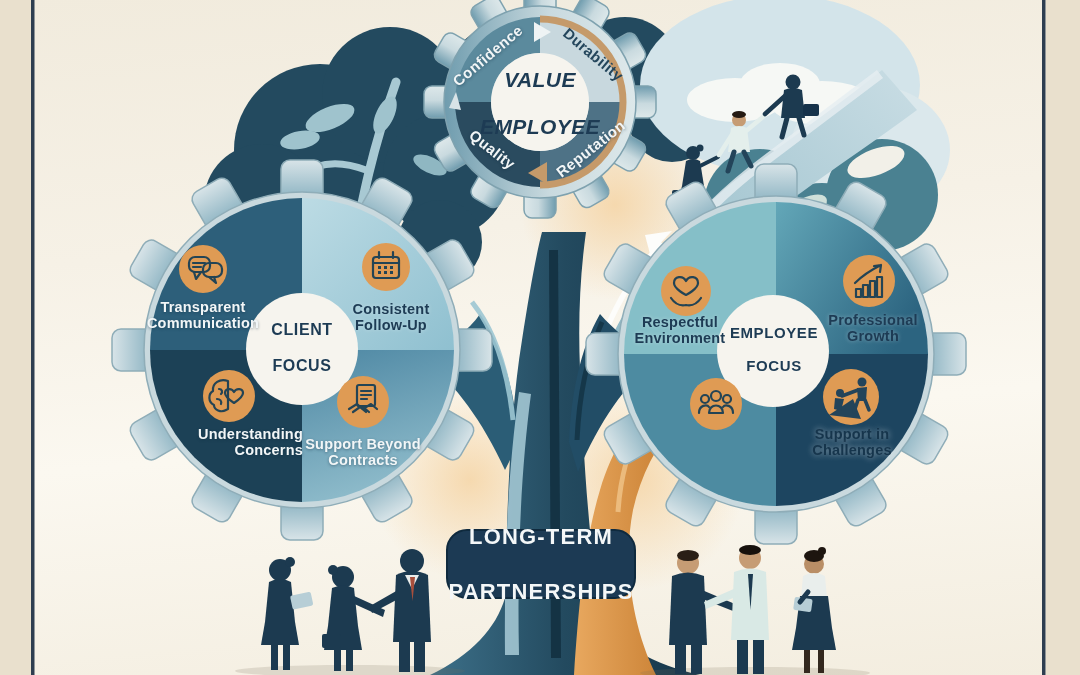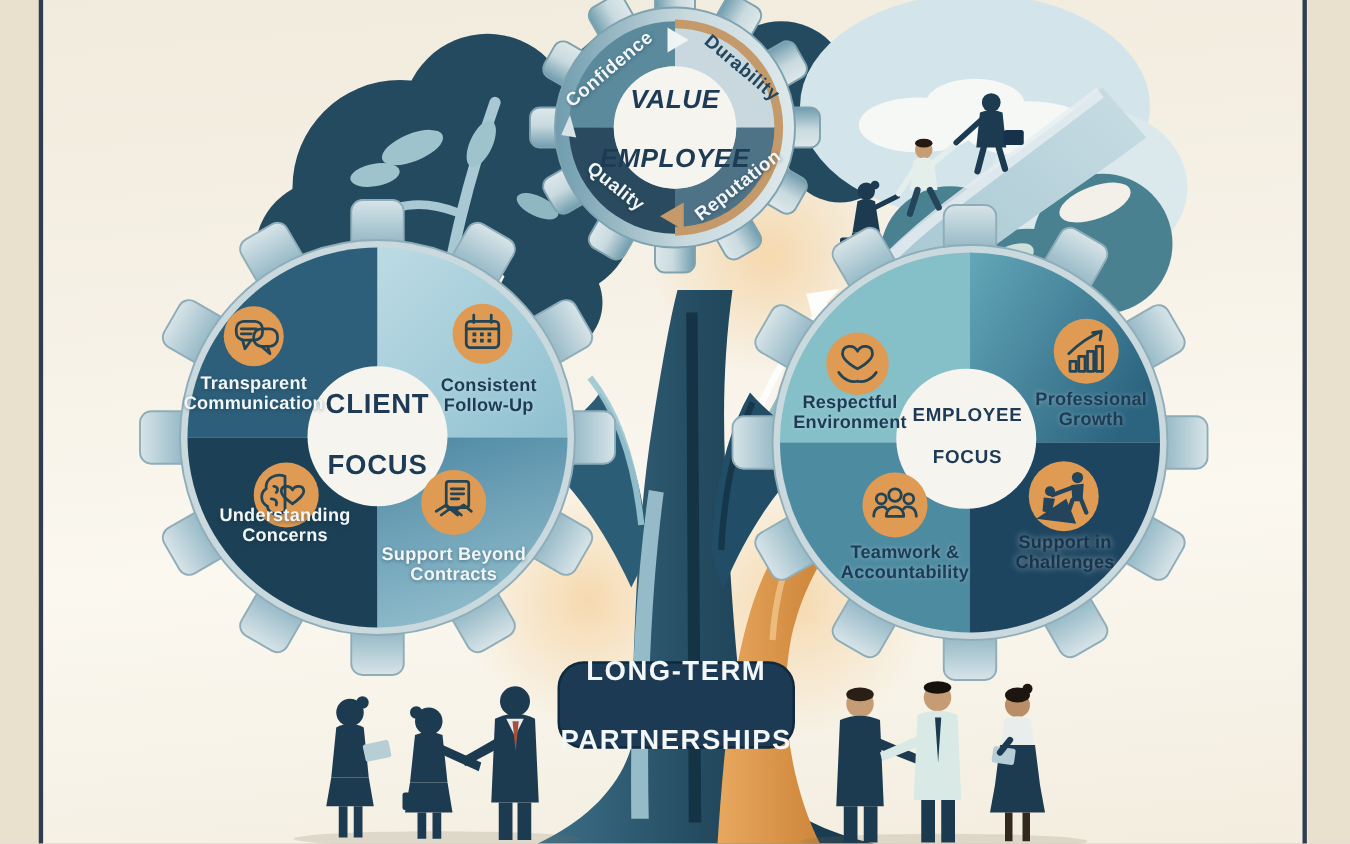--- a/index.html
+++ b/index.html
@@ -6,21 +6,21 @@
   #stage{position:relative;width:1080px;height:675px;margin:0 auto;overflow:hidden;
          background:linear-gradient(175deg,#f1ebdd 0%,#f6f1e6 35%,#fbf8f0 62%,#f3eddf 100%);
          font-family:"Liberation Sans", sans-serif;}
   #art{position:absolute;left:0;top:0;}
   .ov{position:absolute;transform:translate(-50%,-50%);text-align:center;
       font-weight:700;line-height:1.1;white-space:pre-line;pointer-events:none;}
   .lt{color:#f2f6f7;text-shadow:0 1px 3px rgba(15,45,65,.45);}
   .dk{color:#1d3b54;text-shadow:0 0 4px rgba(255,255,255,.35);}
   .seg{font-size:14.5px;letter-spacing:.2px;}
   .ring{font-size:15px;letter-spacing:.4px;}
-  .ctr{font-size:22px;letter-spacing:.6px;line-height:1.12;}
+  .ctr{font-size:16px;letter-spacing:.6px;line-height:1.12;}
   .val{font-size:21px;letter-spacing:.4px;line-height:1.12;color:#1d3b54;font-style:italic;}
   .ban{font-size:22px;letter-spacing:1.2px;color:#f4f7f8;line-height:1.25;}
 </style>
 </head>
 <body>
 
 <div id="stage">
 
 <svg id="art" width="1080" height="675" viewBox="0 0 1080 675">
   <defs>
@@ -408,26 +408,25 @@
   <div>CLIENT</div>
   <div>FOCUS</div>
 </div>
 <div class="ov ctr dk" style="left:774px;top:350px;font-size:15px;">
   <div>EMPLOYEE</div>
   <div>FOCUS</div>
 </div>
 
 <div class="ov seg lt" style="left:203px;top:316px;width:150px;">Transparent Communication</div>
 <div class="ov seg dk" style="left:391px;top:318px;width:120px;">Consistent Follow-Up</div>
-<div class="ov seg lt" style="left:228px;top:422px;width:150px;">Understanding Concerns</div>
+<div class="ov seg lt" style="left:228px;top:443px;width:150px;text-align:right;">Understanding Concerns</div>
 <div class="ov seg lt" style="left:363px;top:453px;width:160px;">Support Beyond Contracts</div>
 
 <div class="ov seg dk" style="left:680px;top:331px;width:140px;">Respectful Environment</div>
 <div class="ov seg dk" style="left:873px;top:329px;width:130px;">Professional Growth</div>
-<div class="ov seg dk" style="left:724px;top:451px;width:170px;">Teamwork &amp; Accountability</div>
 <div class="ov seg" style="left:852px;top:443px;width:130px;color:#16354c;text-shadow:0 0 6px rgba(255,255,255,.55);">Support in Challenges</div>
 
 <div class="ov ban" style="left:541px;top:564px;">
   <div>LONG-TERM</div>
   <div>PARTNERSHIPS</div>
 </div>
 
 </div>
 
 </body></html>

